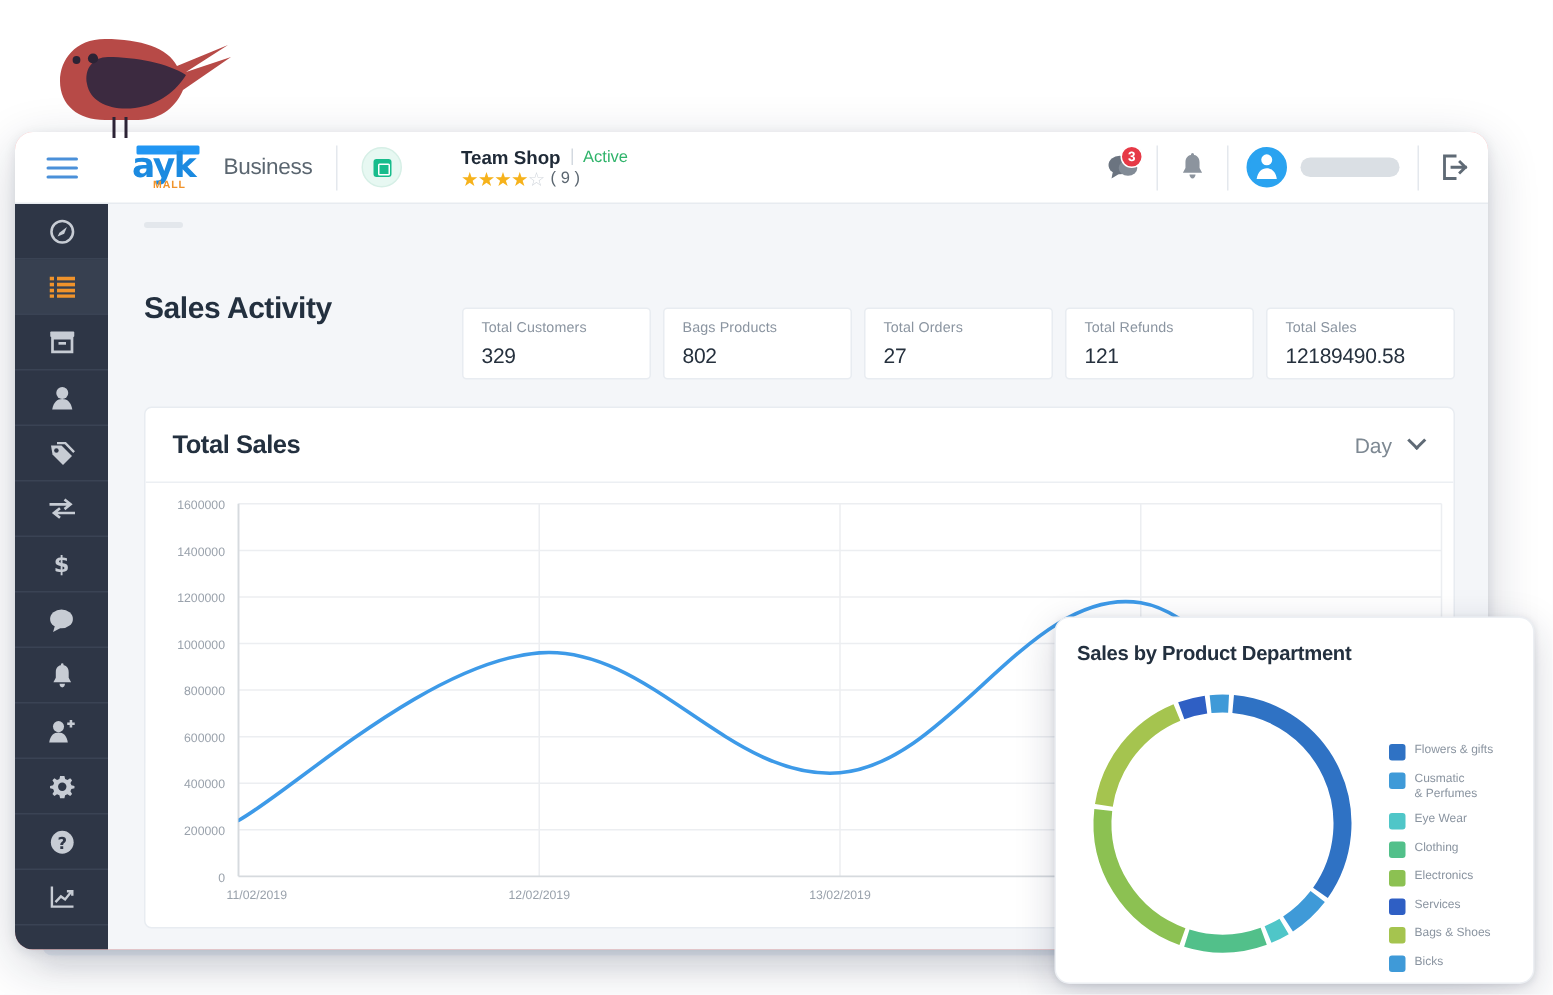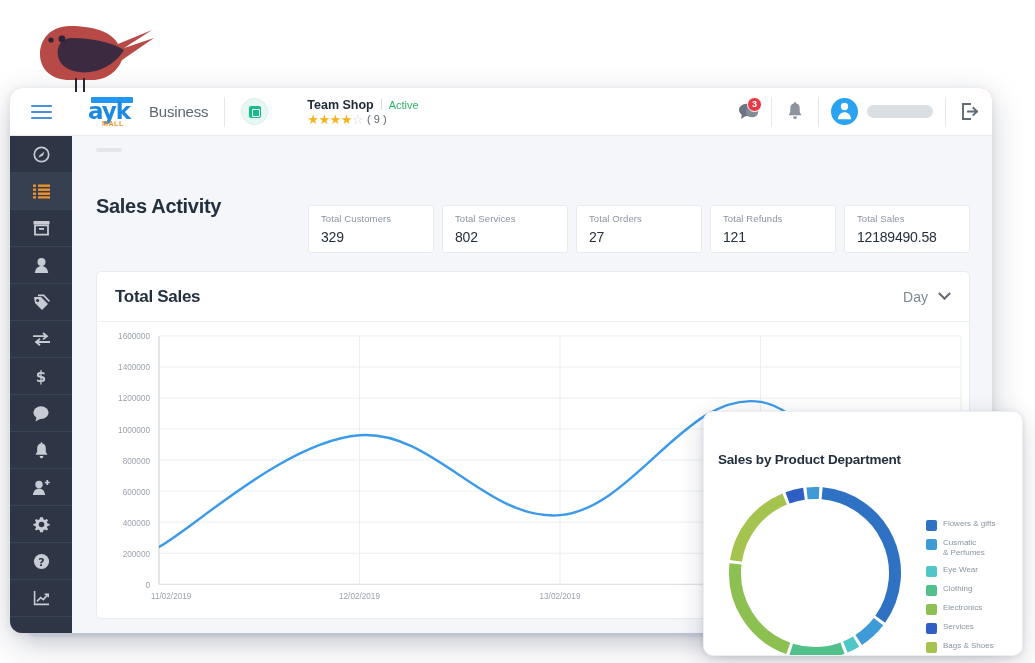--- a/index.html
+++ b/index.html
@@ -215,21 +215,21 @@
   .donut-card {
     position: absolute; left: 703px; top: 411px;
     width: 320px; height: 245px;
     background: #fff; border-radius: 10px;
     box-shadow: 0 8px 26px rgba(20,30,60,0.18), 0 1px 5px rgba(20,30,60,0.10);
     border: 1px solid #eceff3;
     z-index: 30; overflow: hidden;
   }
   .donut-title {
     font-size: 13.5px; font-weight: 700; color: #23303f;
-    padding: 16px 0 0 14px; letter-spacing: -.2px; margin-top: 24px;
+    padding: 16px 0 0 14px; letter-spacing: -.2px;
   }
   .donut-body { display: flex; padding: 6px 0 0 0; height: 205px; }
   .donut-chart-wrap { width: 222px; display: flex; align-items: center; justify-content: center; }
   .donut-legend {
     flex: 1; padding: 14px 0 0 0;
     display: flex; flex-direction: column; gap: 7px; justify-content: flex-end;
   }
   .legend-item { display: flex; align-items: flex-start; gap: 6px; }
   .legend-swatch { width: 11px; height: 11px; border-radius: 2px; flex-shrink: 0; margin-top: 1px; }
   .legend-label { font-size: 8px; color: #8a94a0; line-height: 1.25; white-space: pre-line; }
@@ -429,21 +429,21 @@
         <div class="breadcrumb-ghost"></div>
 
         <div class="page-head">
           <div class="page-title">Sales Activity</div>
           <div class="stat-row">
             <div class="stat-card">
               <div class="stat-label">Total  Customers</div>
               <div class="stat-value">329</div>
             </div>
             <div class="stat-card">
-              <div class="stat-label">Total Services</div>
+              <div class="stat-label">Bags Products</div>
               <div class="stat-value">802</div>
             </div>
             <div class="stat-card">
               <div class="stat-label">Total Orders</div>
               <div class="stat-value">27</div>
             </div>
             <div class="stat-card">
               <div class="stat-label">Total Refunds</div>
               <div class="stat-value">121</div>
             </div>

